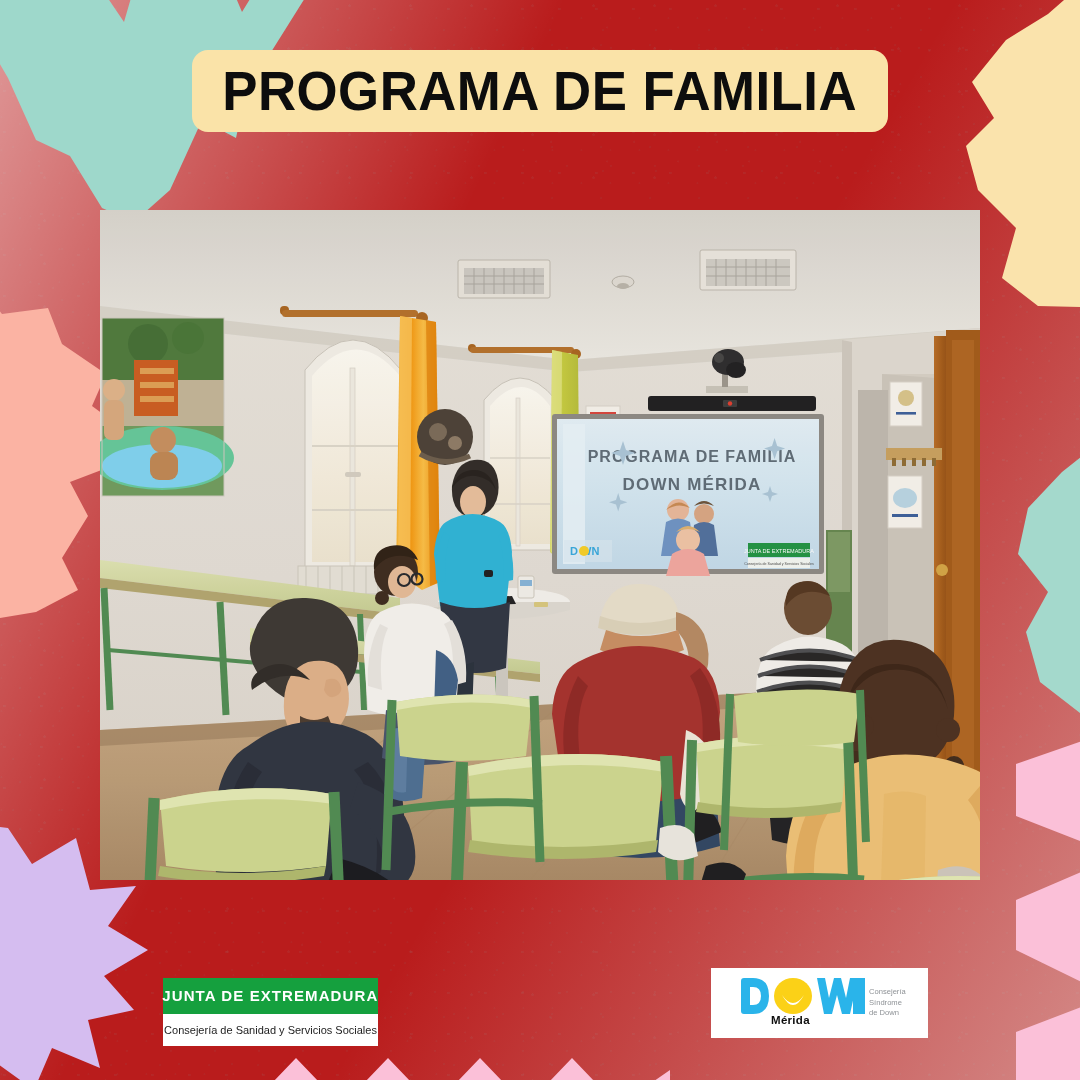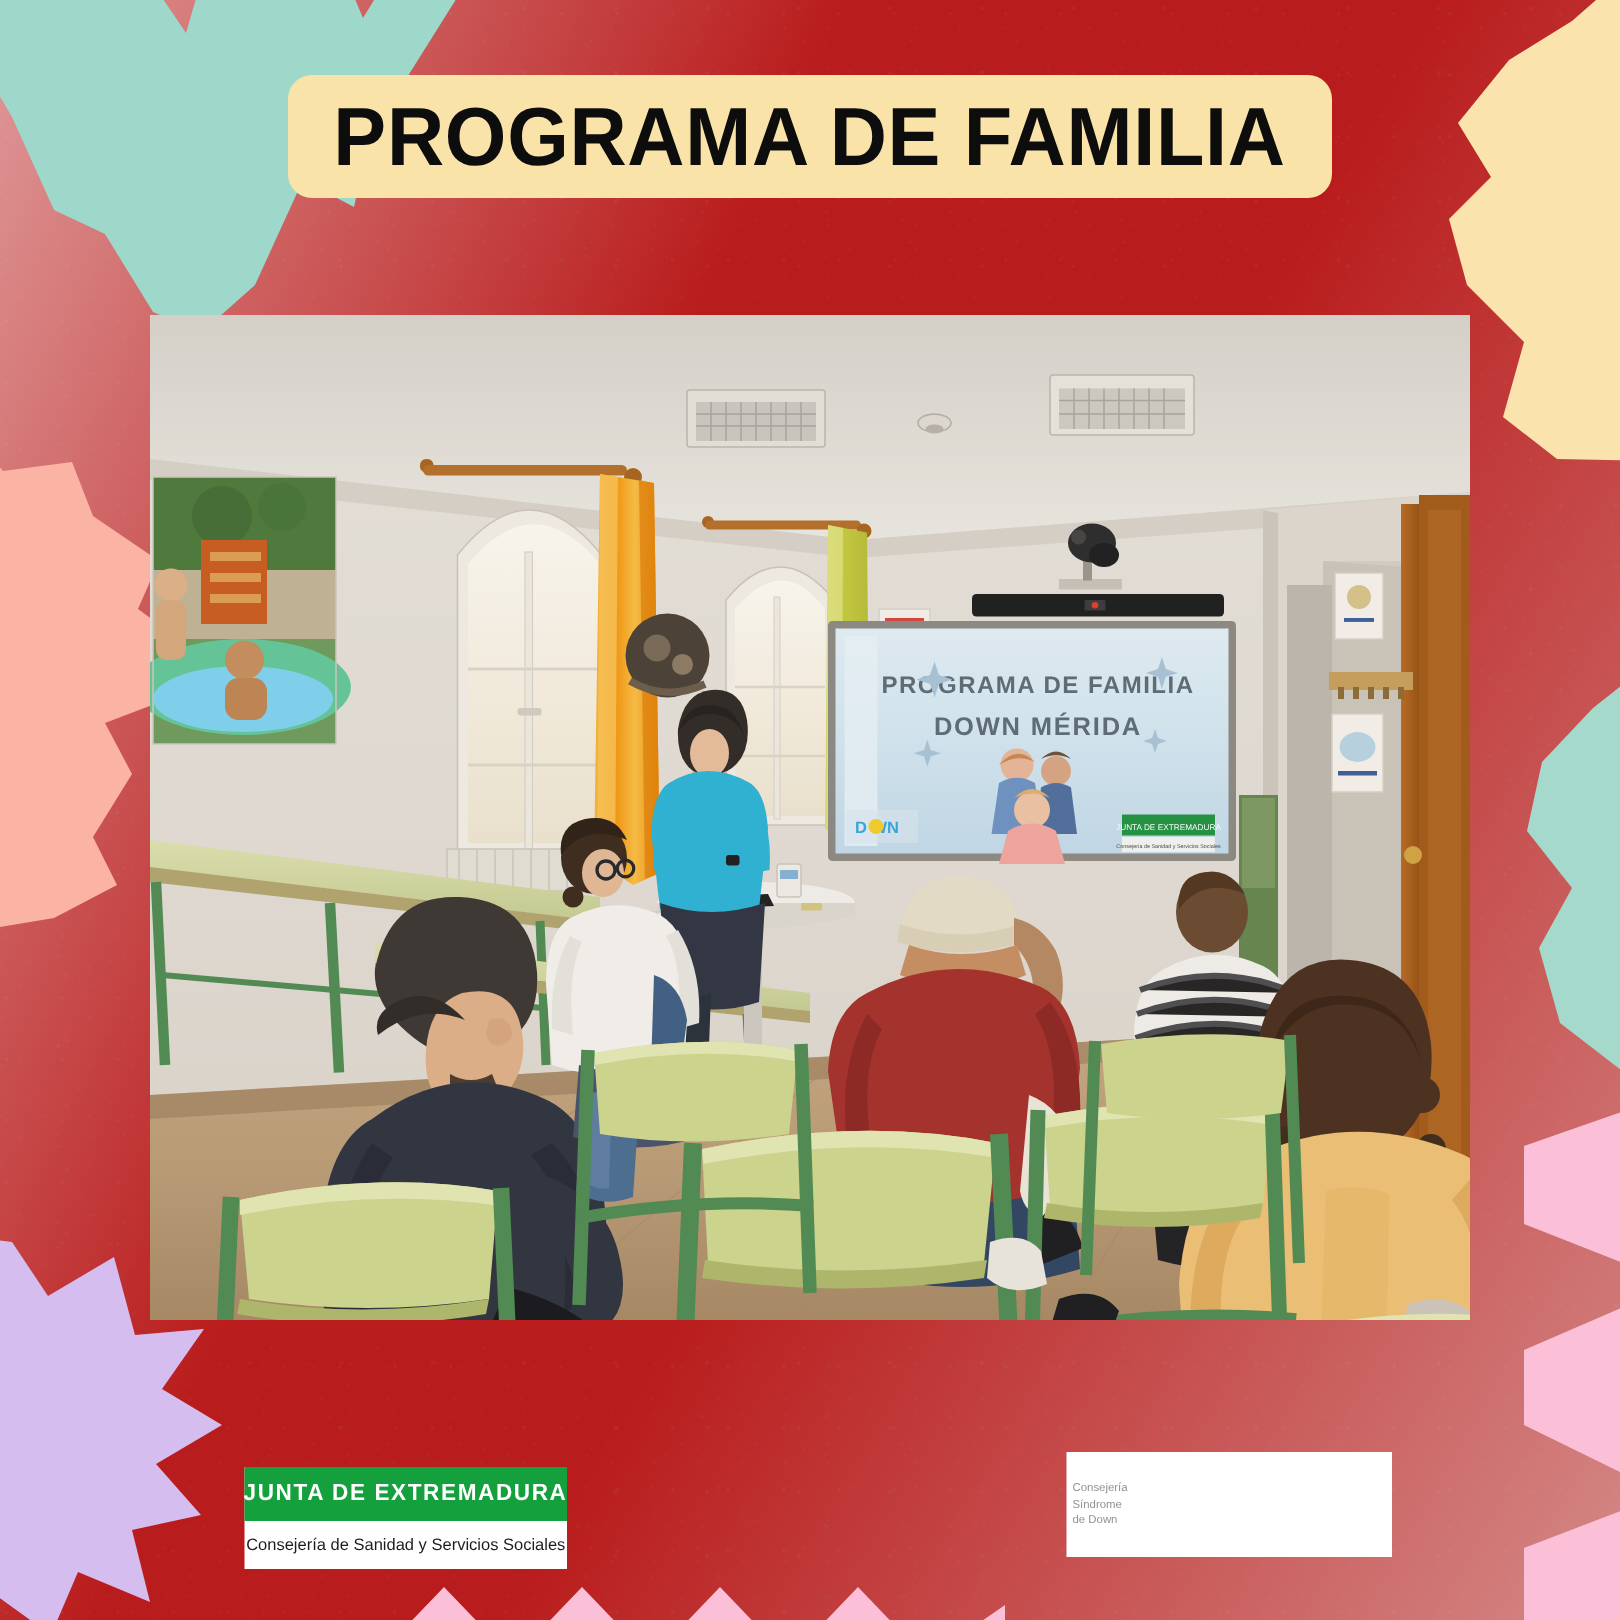--- a/index.html
+++ b/index.html
@@ -665,18 +665,33 @@
   <div id="logo-junta">
     <div id="junta-bar">
       <span id="junta-bar-text">JUNTA  DE  EXTREMADURA</span>
     </div>
     <div id="junta-sub">
       <span id="junta-sub-text">Consejería de Sanidad y Servicios Sociales</span>
     </div>
   </div>
 
   <div id="logo-down">
+    <div id="down-mark">
+      <svg width="128" height="56" viewBox="0 0 128 56">
+
+        <path d="M4 6 q0 -3 3 -3 h9 q16 0 16 18 q0 18 -16 18 h-9 q-3 0 -3 -3z
+                 M13 12 v18 h3 q8 0 8 -9 q0 -9 -8 -9z" fill="#2ab4ea"></path>
+
+        <ellipse cx="56" cy="21" rx="19" ry="18" fill="#fbd117"></ellipse>
+        <path d="M45 20 q11 16 22 0 q-11 20 -22 0z" fill="#fff"></path>
+
+        <path d="M80 3 h8 l4 20 l5 -20 h7 l5 20 l4 -20 h8 l-8 36 h-8 l-5 -19 l-5 19 h-8z" fill="#2ab4ea"></path>
+
+        <path d="M122 3 h6 v36 h-6 l-0 -22 v22 h-6 V3 h6 l0 21z" fill="#2ab4ea"></path>
+      </svg>
+      <span id="down-merida">Mérida</span>
+    </div>
     <span id="down-tagline">Consejería
 Síndrome
 de Down</span>
   </div>
 
 </div>
 
 </body></html>

